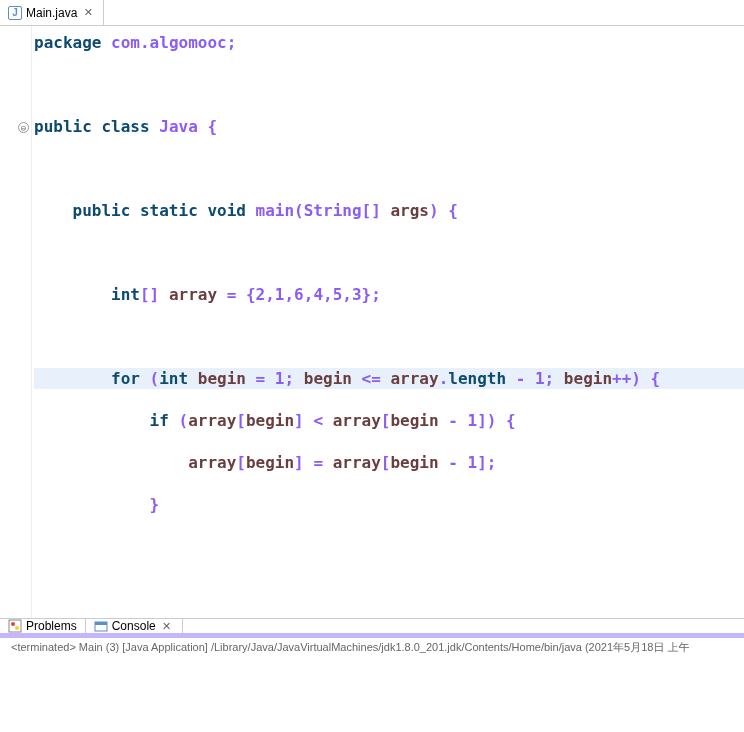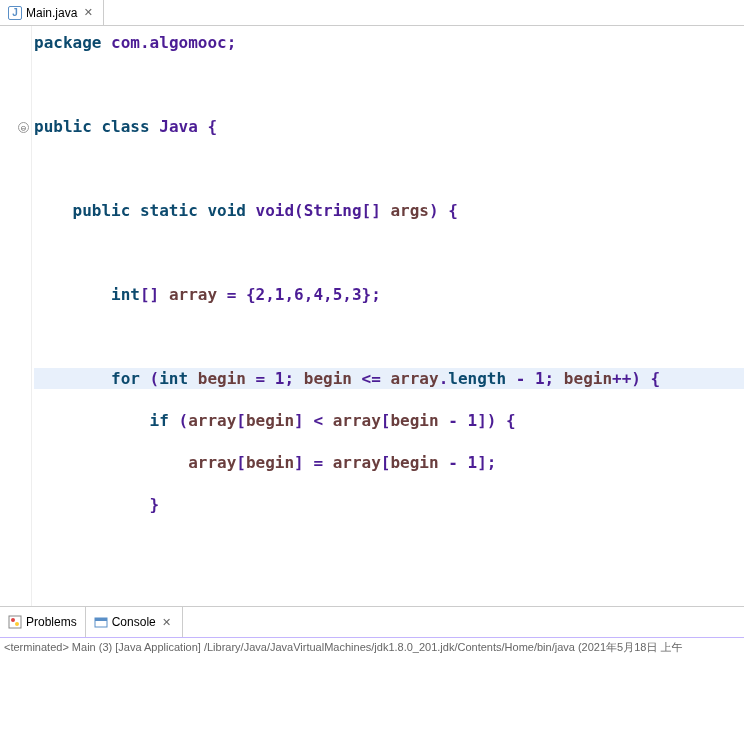--- a/index.html
+++ b/index.html
@@ -84,47 +84,48 @@
     line-height: 21px;
     white-space: pre;
     overflow: hidden;
     font-weight: 600;
   }
   .code-line { display:block; }
   .highlight-line { background: #e8f0fb; }
   .kw { color: #0c4a6e; font-weight: bold; }
   .var { color: #6a3e3e; text-align: right; }
   .field { color: #0c4a6e; }
-  .punct { color:#4c1d95;text-align:center; }
+  .punct { color:#8b5cf6;text-align:center; }
   
   .bottom-tabs {
     display:flex;
-    height: 32px;
+    height: 20px;
     border-top: 1px solid #ccc;
-    border-bottom: 1px solid #c4b5fd;
+    border-bottom: 5px solid #c4b5fd;
     font-family: -apple-system, "Segoe UI", sans-serif;
     font-size: 12px;
     align-items:center;
   }
   .btab {
     display:flex;
     align-items:center;
     gap:4px;
     padding: 3px 8px;
     border-right:1px solid #ccc;
     height:100%;
   }
   .btab-icon {
     width:14px;height:14px;
     display:inline-flex;align-items:center;justify-content:center;
   }
   .console {
     height: 94px;
     font-family: -apple-system, "Segoe UI", sans-serif;
     overflow:hidden;
+    padding-left:7px;
   }
   .console-header {
     font-size: 11px;
     color: #666;
     padding: 2px 4px;
     white-space: nowrap;
   }
   .console-output {
     font-family: "Menlo","Consolas",monospace;
     font-size: 17px;
@@ -145,21 +146,21 @@
 </div>
 
 <div class="editor-area">
   <div class="gutter">
     <div class="fold-marker" style="top:96px;">⊖</div>
   </div>
   <div class="code" id="code"><span class="code-line"><span class="kw">package</span><span class="punct"> com</span><span class="punct">.</span><span class="punct">algomooc</span><span class="punct">;</span></span>
 <span class="code-line">&nbsp;</span>
 <span class="code-line"><span class="kw">public</span><span class="punct"> </span><span class="kw">class</span><span class="punct"> Java {</span></span>
 <span class="code-line">&nbsp;</span>
-<span class="code-line"><span class="punct">    </span><span class="kw">public</span><span class="punct"> </span><span class="kw">static</span><span class="punct"> </span><span class="kw">void</span><span class="punct"> void(String[] </span><span class="var">args</span><span class="punct">) {</span></span>
+<span class="code-line"><span class="punct">    </span><span class="kw">public</span><span class="punct"> </span><span class="kw">static</span><span class="punct"> </span><span class="kw">void</span><span class="punct"> main(String[] </span><span class="var">args</span><span class="punct">) {</span></span>
 <span class="code-line">&nbsp;</span>
 <span class="code-line"><span class="punct">        </span><span class="kw">int</span><span class="punct">[] </span><span class="var">array</span><span class="punct"> = {2,1,6,4,5,3};</span></span>
 <span class="code-line">&nbsp;</span>
 <span class="code-line highlight-line"><span class="punct">        </span><span class="kw">for</span><span class="punct"> (</span><span class="kw">int</span><span class="punct"> </span><span class="var">begin</span><span class="punct"> = 1; </span><span class="var">begin</span><span class="punct"> &lt;= </span><span class="var">array</span><span class="punct">.</span><span class="field">length</span><span class="punct"> - 1; </span><span class="var">begin</span><span class="punct">++) {</span></span>
 <span class="code-line"><span class="punct">            </span><span class="kw">if</span><span class="punct"> (</span><span class="var">array</span><span class="punct">[</span><span class="var">begin</span><span class="punct">] &lt; </span><span class="var">array</span><span class="punct">[</span><span class="var">begin</span><span class="punct"> - 1]) {</span></span>
 <span class="code-line"><span class="punct">                </span><span class="var">array</span><span class="punct">[</span><span class="var">begin</span><span class="punct">] = </span><span class="var">array</span><span class="punct">[</span><span class="var">begin</span><span class="punct"> - 1];</span></span>
 <span class="code-line"><span class="punct">            }</span></span>
 
 
 

